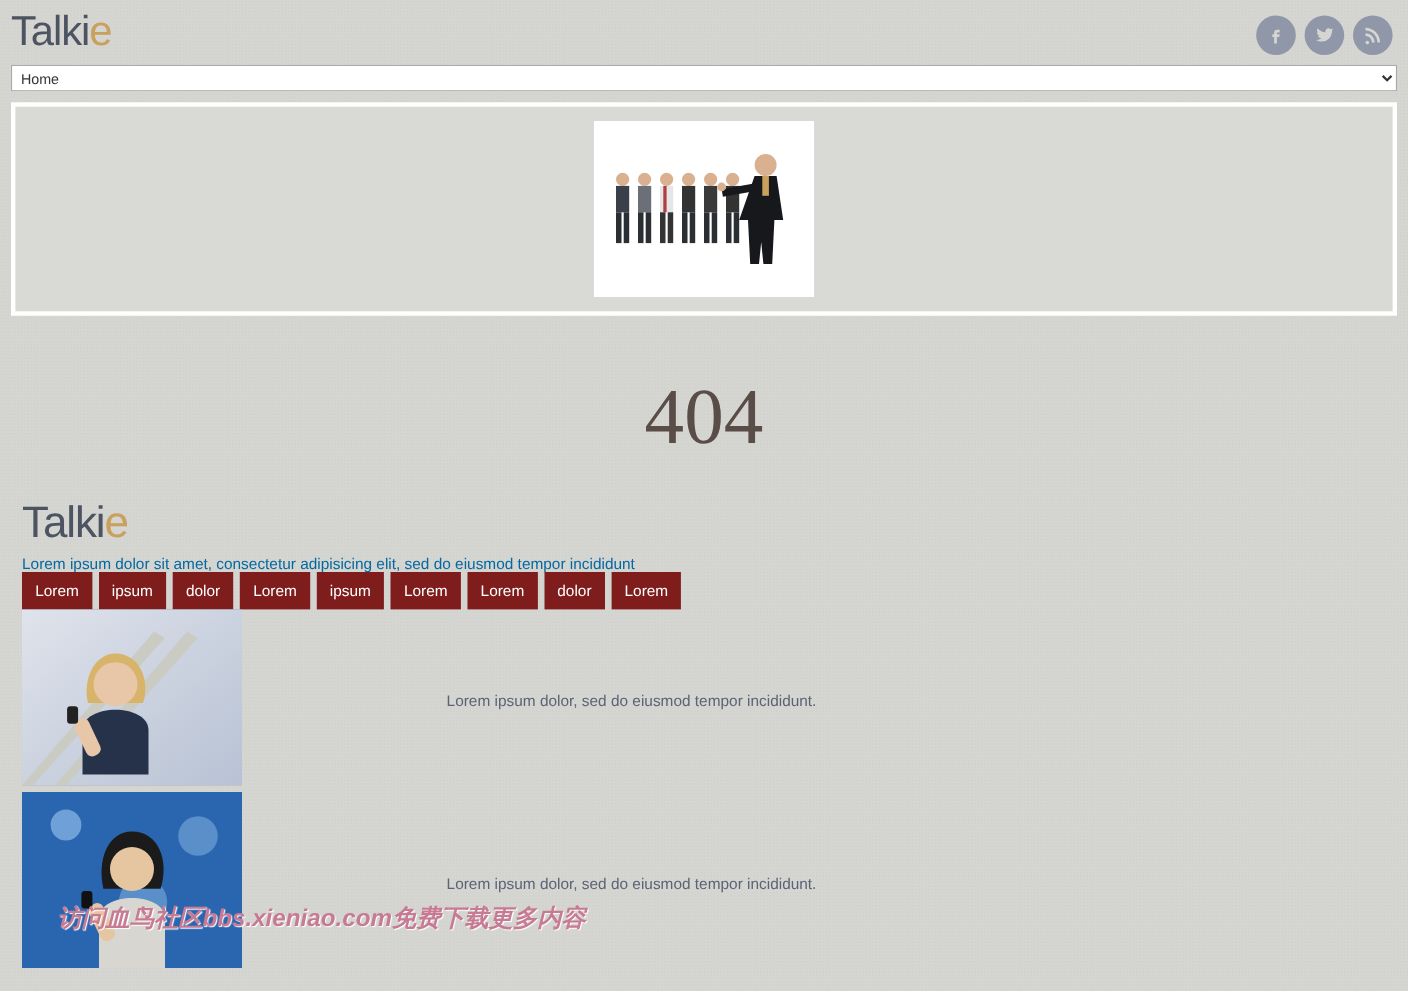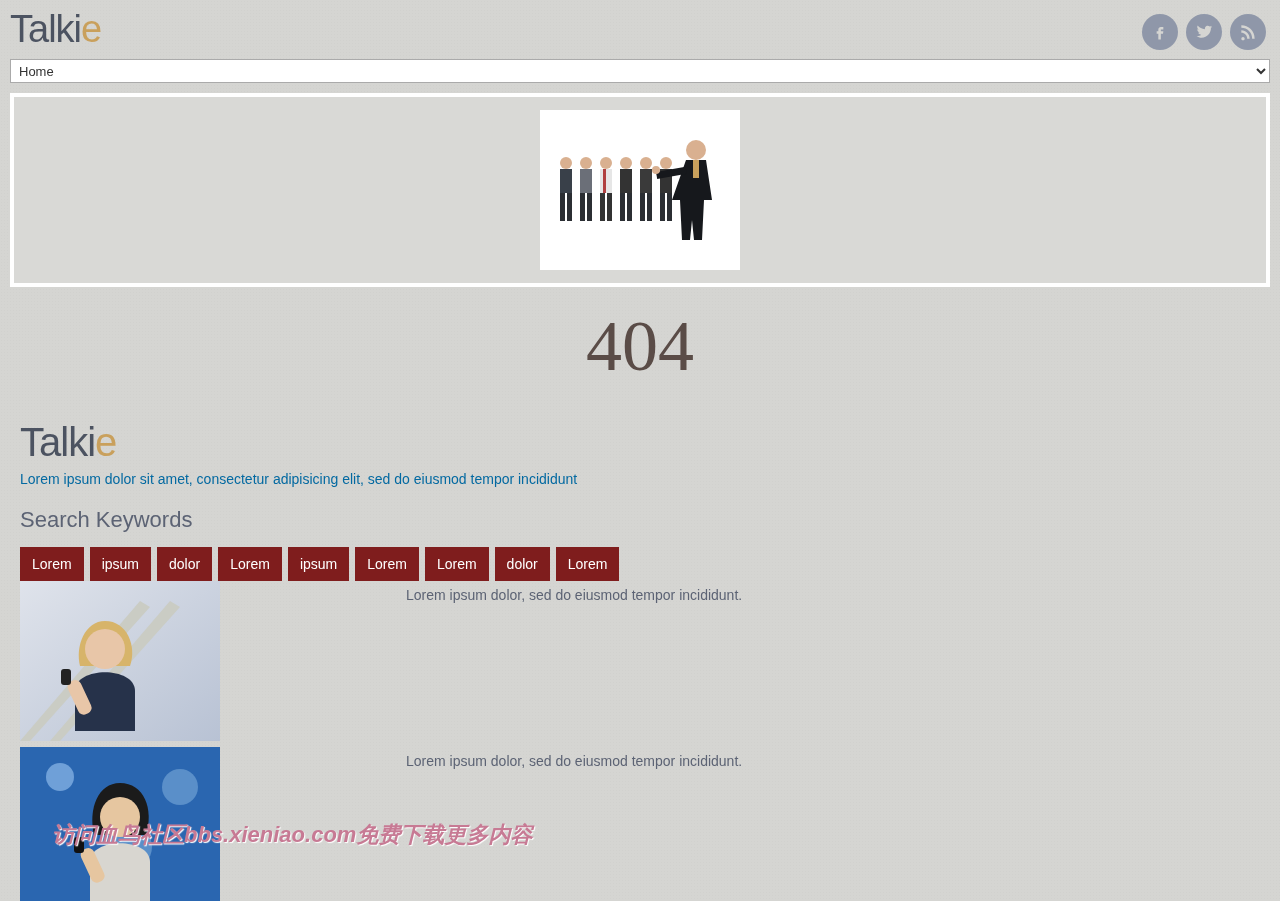--- a/index.html
+++ b/index.html
@@ -74,20 +74,21 @@
   overflow: hidden;
 }
 
 .error {
   text-align: center;
   font-size: 72px;
   font-weight: 400;
   color: #5a4c47;
   padding: 18px 0 22px 0;
   font-family: Georgia, serif;
+  margin-top: 33px;
 }
 
 .content { padding: 10px 20px 100px 20px; }
 .flogo { font-size: 40px; letter-spacing: -1px; }
 .flogo .p1 { color: #4c5361; }
 .flogo .p2 { color: #c9a05c; }
 .tagline { color: #0369a1; font-size: 14px; margin-top: 6px; }
 .section-h {
   font-size: 22px;
   color: #5c6374;
@@ -99,21 +100,21 @@
 .tag {
   background: #7f1d1d;
   color: #fff;
   font-size: 14px;
   padding: 9px 12px;
   cursor: pointer;
 }
 .posts { margin-top: 0; }
 .post-row {
   display: flex;
-  align-items: flex-start;
+  align-items: center;
   gap: 186px;
   margin-bottom: 6px;
 }
 .post-thumb {
   width: 200px; height: 160px;
   flex: 0 0 200px;
   background: #aab;
   overflow: hidden;
 }
 .post-title {
@@ -229,21 +230,20 @@
 </div>
 
 <div class="error">404</div>
 
 <div class="content">
   <div class="flogo">
     <span class="p1">Talki</span><span class="p2">e</span>
   </div>
   <div class="tagline">Lorem ipsum dolor sit amet, consectetur adipisicing elit, sed do eiusmod tempor incididunt</div>
 
-  <h2 class="section-h">Search Keywords</h2>
   <div class="tags">
     <a class="tag">Lorem</a>
     <a class="tag">ipsum</a>
     <a class="tag">dolor</a>
     <a class="tag">Lorem</a>
     <a class="tag">ipsum</a>
     <a class="tag">Lorem</a>
     <a class="tag">Lorem</a>
     <a class="tag">dolor</a>
     <a class="tag">Lorem</a>

